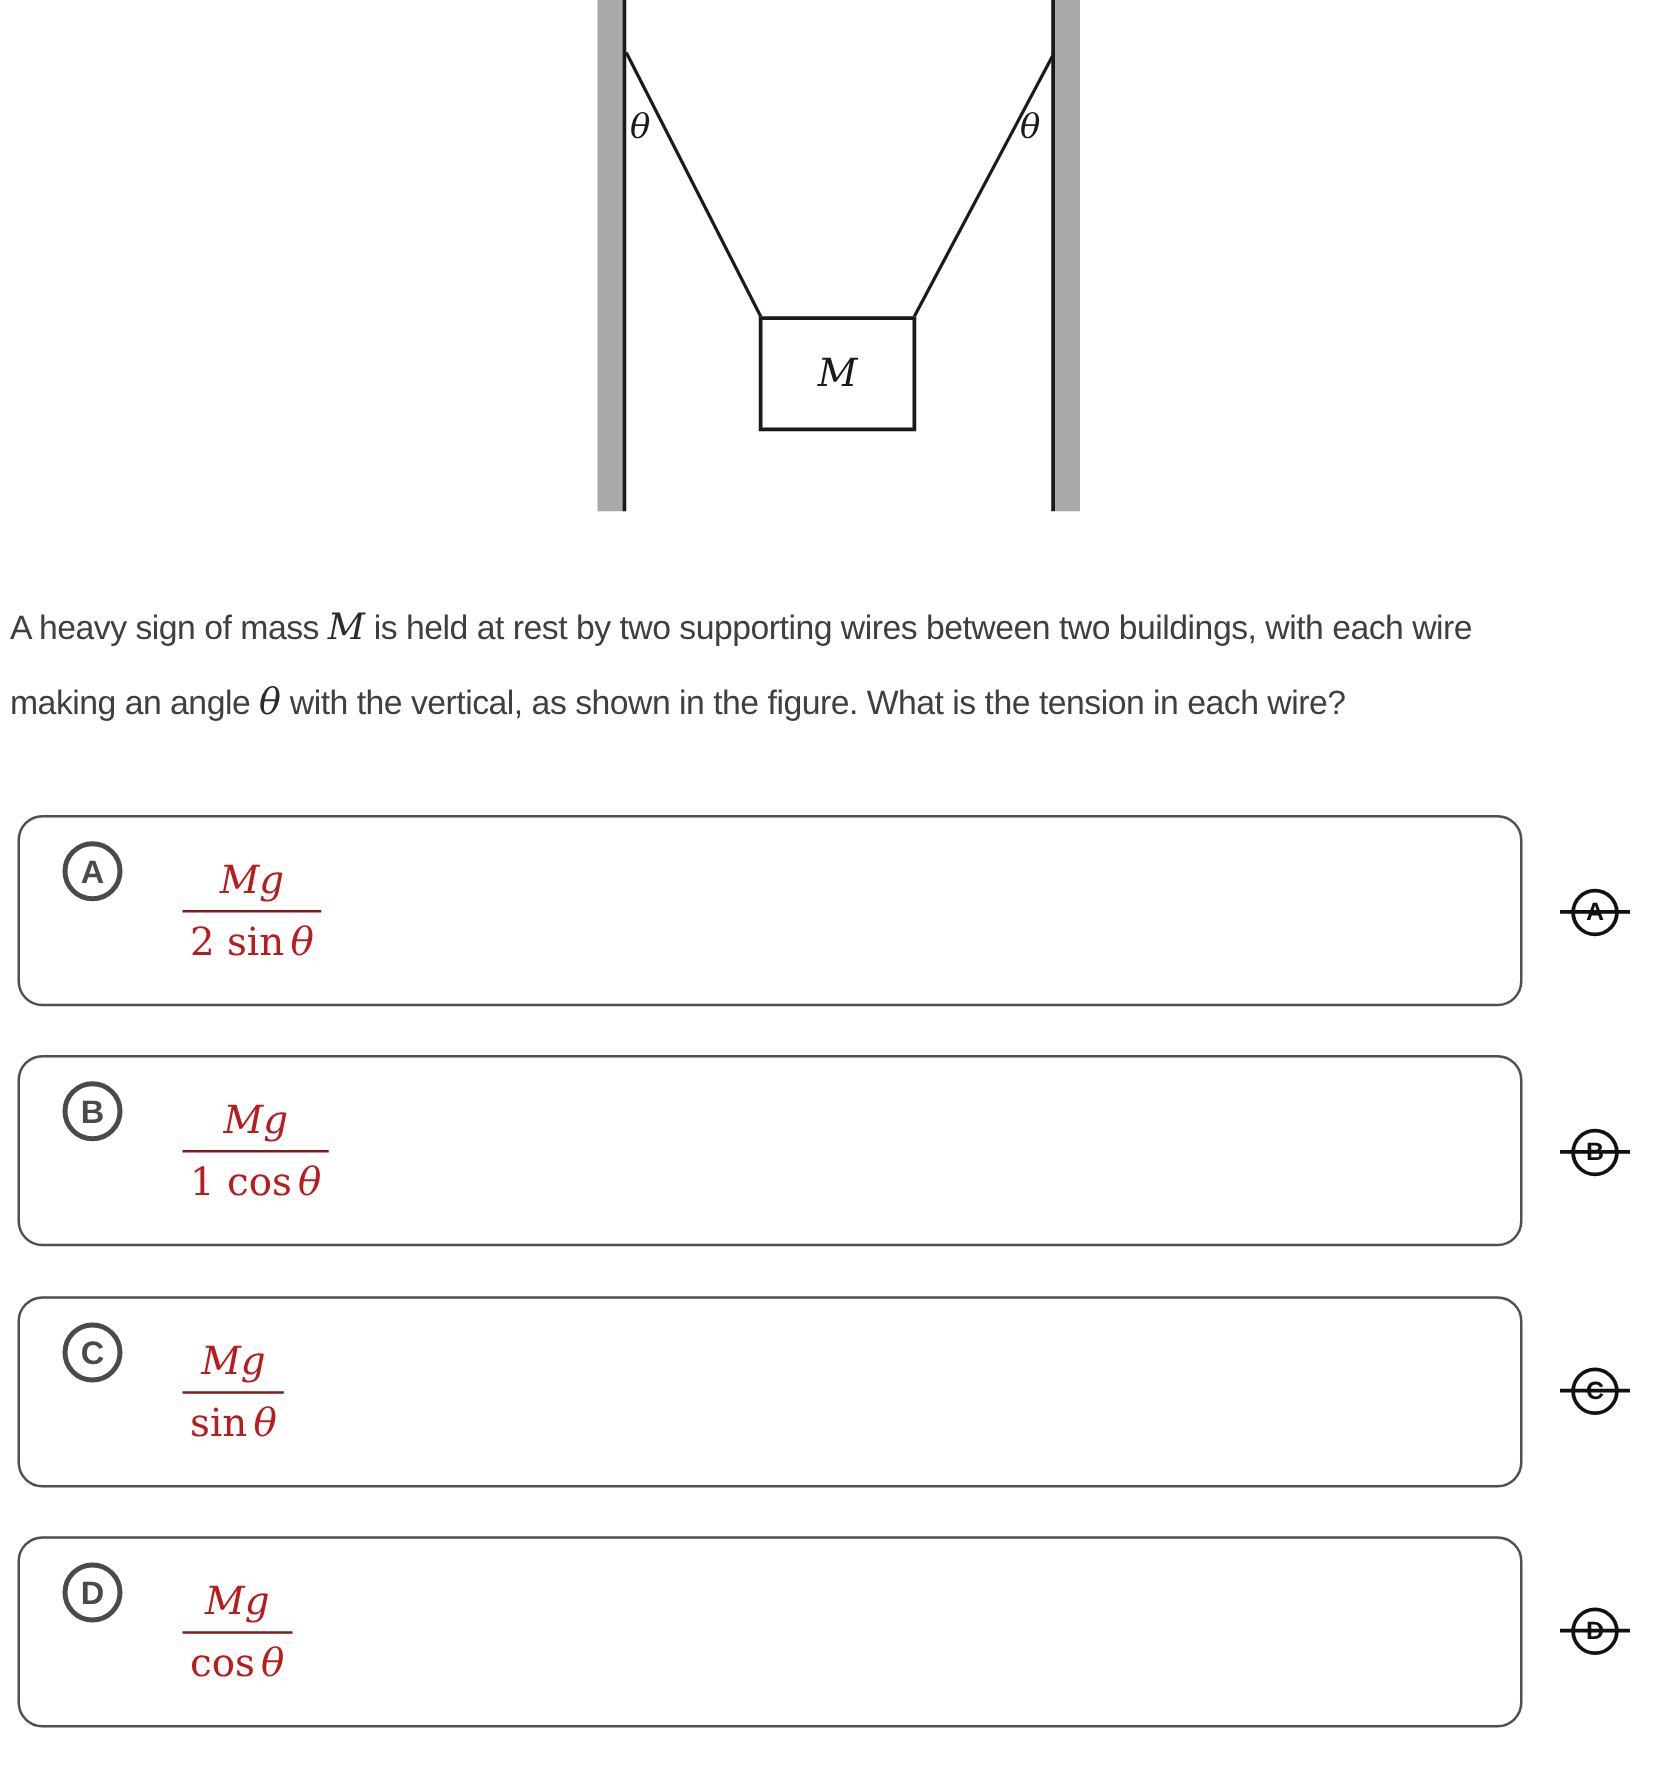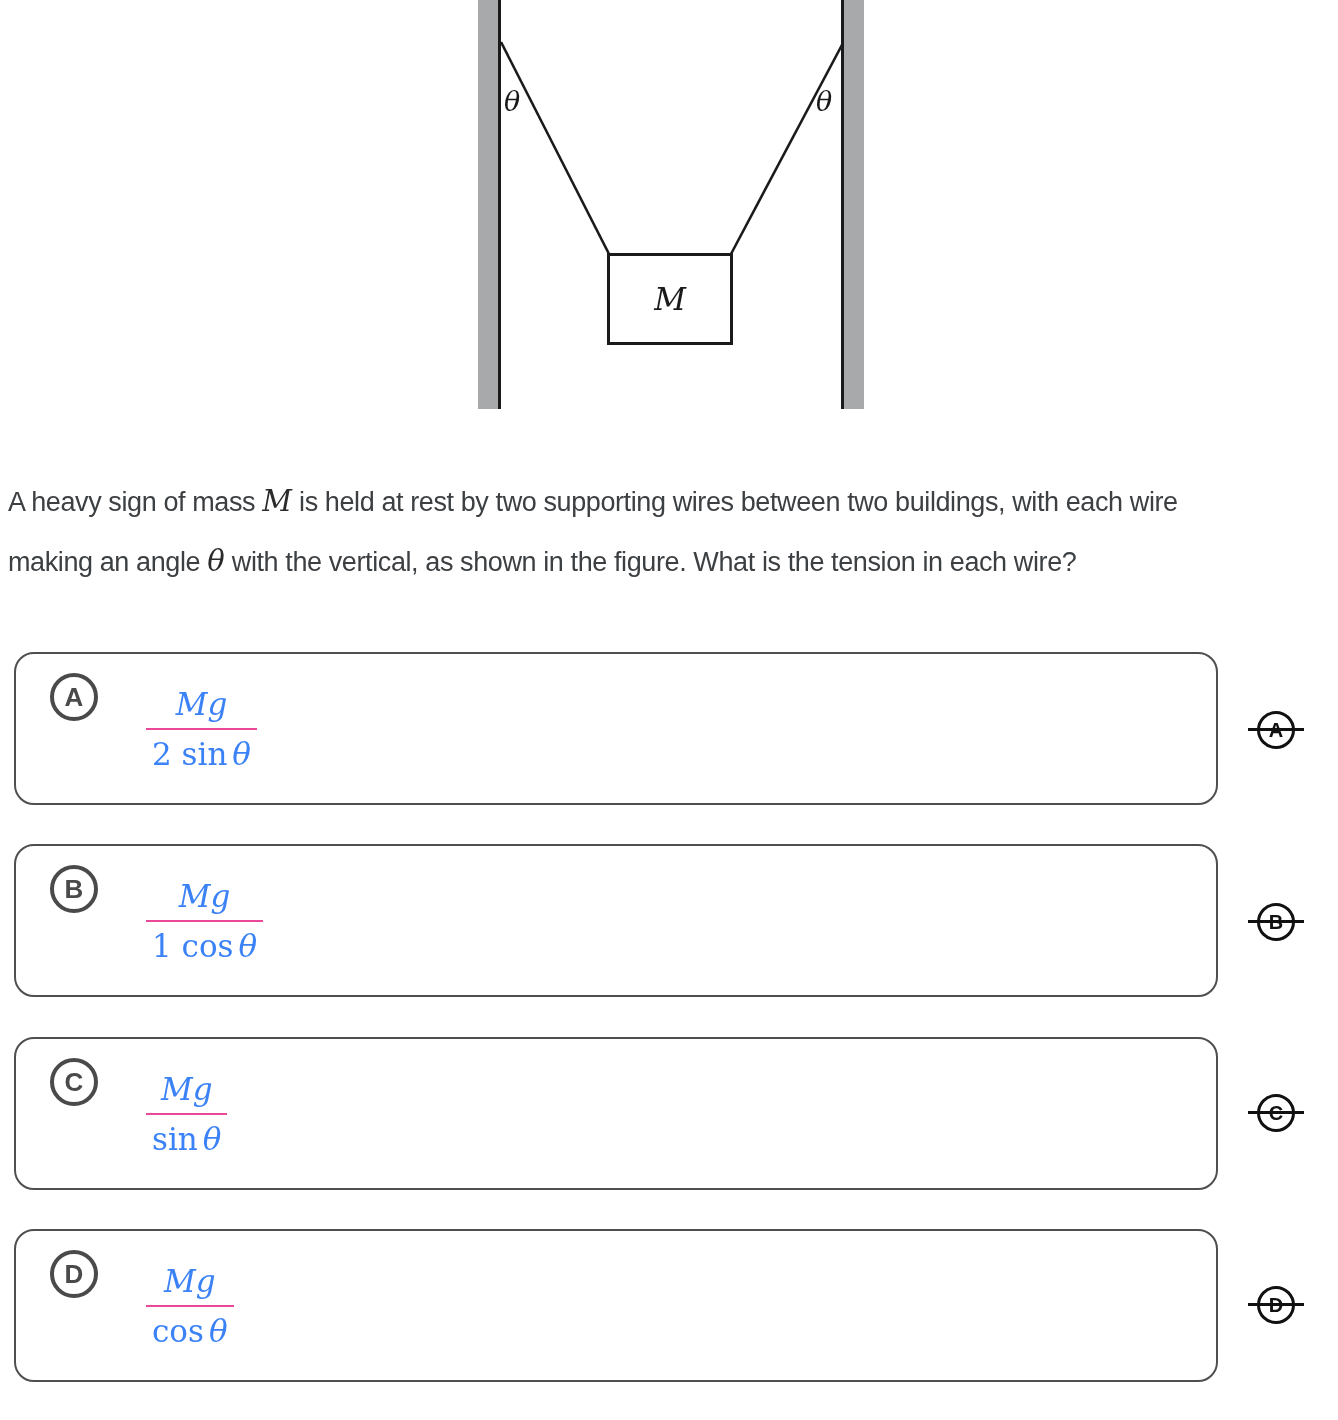--- a/index.html
+++ b/index.html
@@ -104,26 +104,26 @@
   }
 
   .fraction {
     position: absolute;
     left: 130px; top: 50%;
     transform: translateY(-50%);
     display: inline-block;
     text-align: center;
     font-family: "DejaVu Serif", serif;
     font-size: 31px;
-    color: #3b82f6;
+    color: #b91c1c;
   }
   .frac-num { display: block; padding: 0 6px 6px; }
   .frac-den {
     display: block;
-    border-top: 2px solid #ec4899;
+    border-top: 2px solid #7f1d1d;
     padding: 6px 6px 0;
     font-style: normal;
     white-space: nowrap;
   }
   .frac-var { font-style: italic; margin-left: 0.16em; }
   .frac-num .math-var { font-style: italic; }
 
   
   .marker {
     position: absolute;

